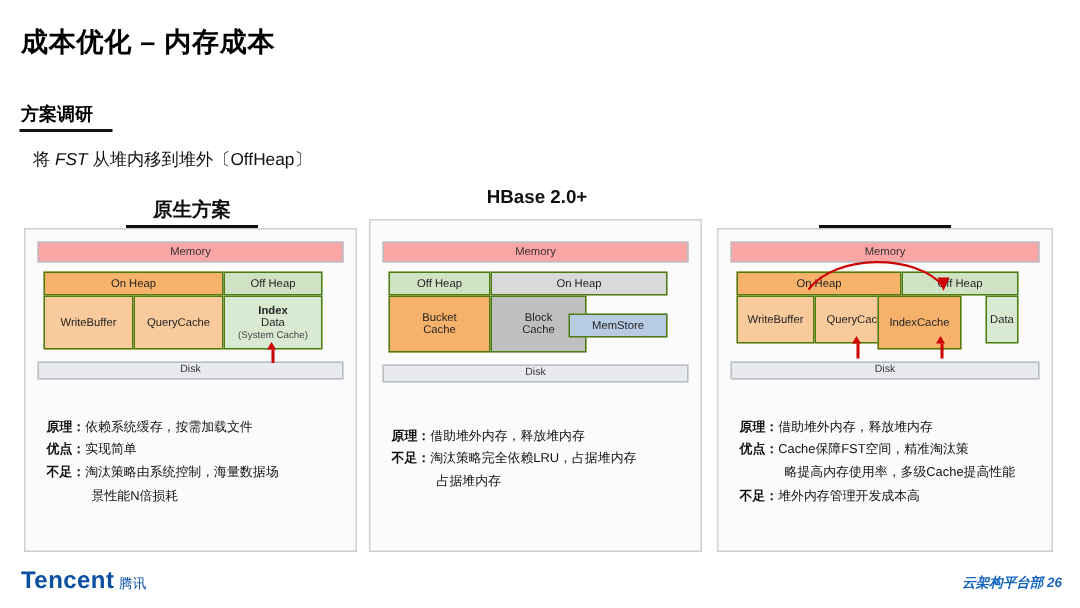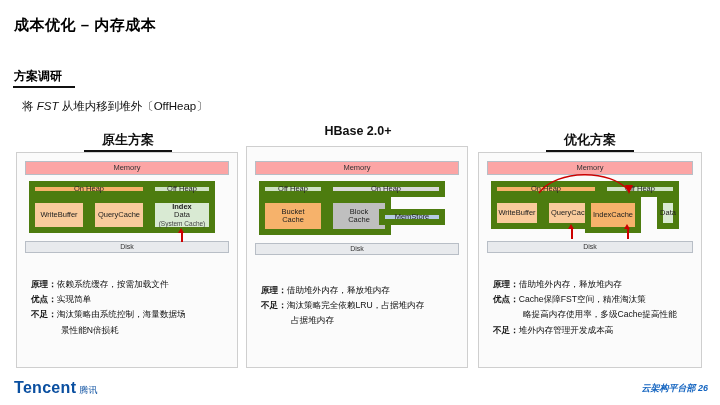--- a/index.html
+++ b/index.html
@@ -15,21 +15,21 @@
     position: relative;
   }
   .slide {
     position: absolute;
     left: 0; top: 0;
     width: 720px; height: 405px;
   }
   .title {
     position: absolute;
     left: 14px; top: 16px;
-    font-size: 15px;
+    font-size: 18px;
     font-weight: bold;
     color: #000;
     letter-spacing: 0.5px;
   }
   .subtitle {
     position: absolute;
     left: 14px; top: 68px;
     font-size: 12px;
     font-weight: bold;
     color: #000;
@@ -97,21 +97,21 @@
     border: 1px solid #b8bec6;
     box-sizing: border-box;
     font-size: 7px;
     color: #333;
     text-align: center;
     line-height: 10px;
   }
   .band {
     position: absolute;
     box-sizing: border-box;
-    border: 6px solid #4d7c0f;
+    border: 1px solid #4d7c0f;
     font-size: 7.5px;
     color: #222;
     text-align: center;
     line-height: 1.1;
     display: flex;
     align-items: center;
     justify-content: center;
   }
   .orange { background: #f6b26b; }
   .orange-l { background: #f9cb9c; }
@@ -259,21 +259,20 @@
 
     <div class="disk-bar" style="top:96px;">Disk</div>
 
     <div class="facts" style="left:14px; top:136px; width:196px;">
       <div class="row"><span class="lbl">原理：</span><span>借助堆外内存，释放堆内存</span></div>
       <div class="row"><span class="lbl">不足：</span><span>淘汰策略完全依赖LRU，占据堆内存</span></div>
       <div class="row cont"><span>占据堆内存</span></div>
     </div>
   </div>
 
-  <div class="col-title c3">优化方案</div>
   <div class="title-underline u3"></div>
 
   <div class="card c3">
     <div class="mem-header" style="top:8px;">Memory</div>
 
     <div class="band orange" style="left:12px; top:28px; width:110px; height:16px;">
       <span>On Heap</span>
     </div>
     <div class="band green" style="left:122px; top:28px; width:78px; height:16px;">
       <span>Off Heap</span>

